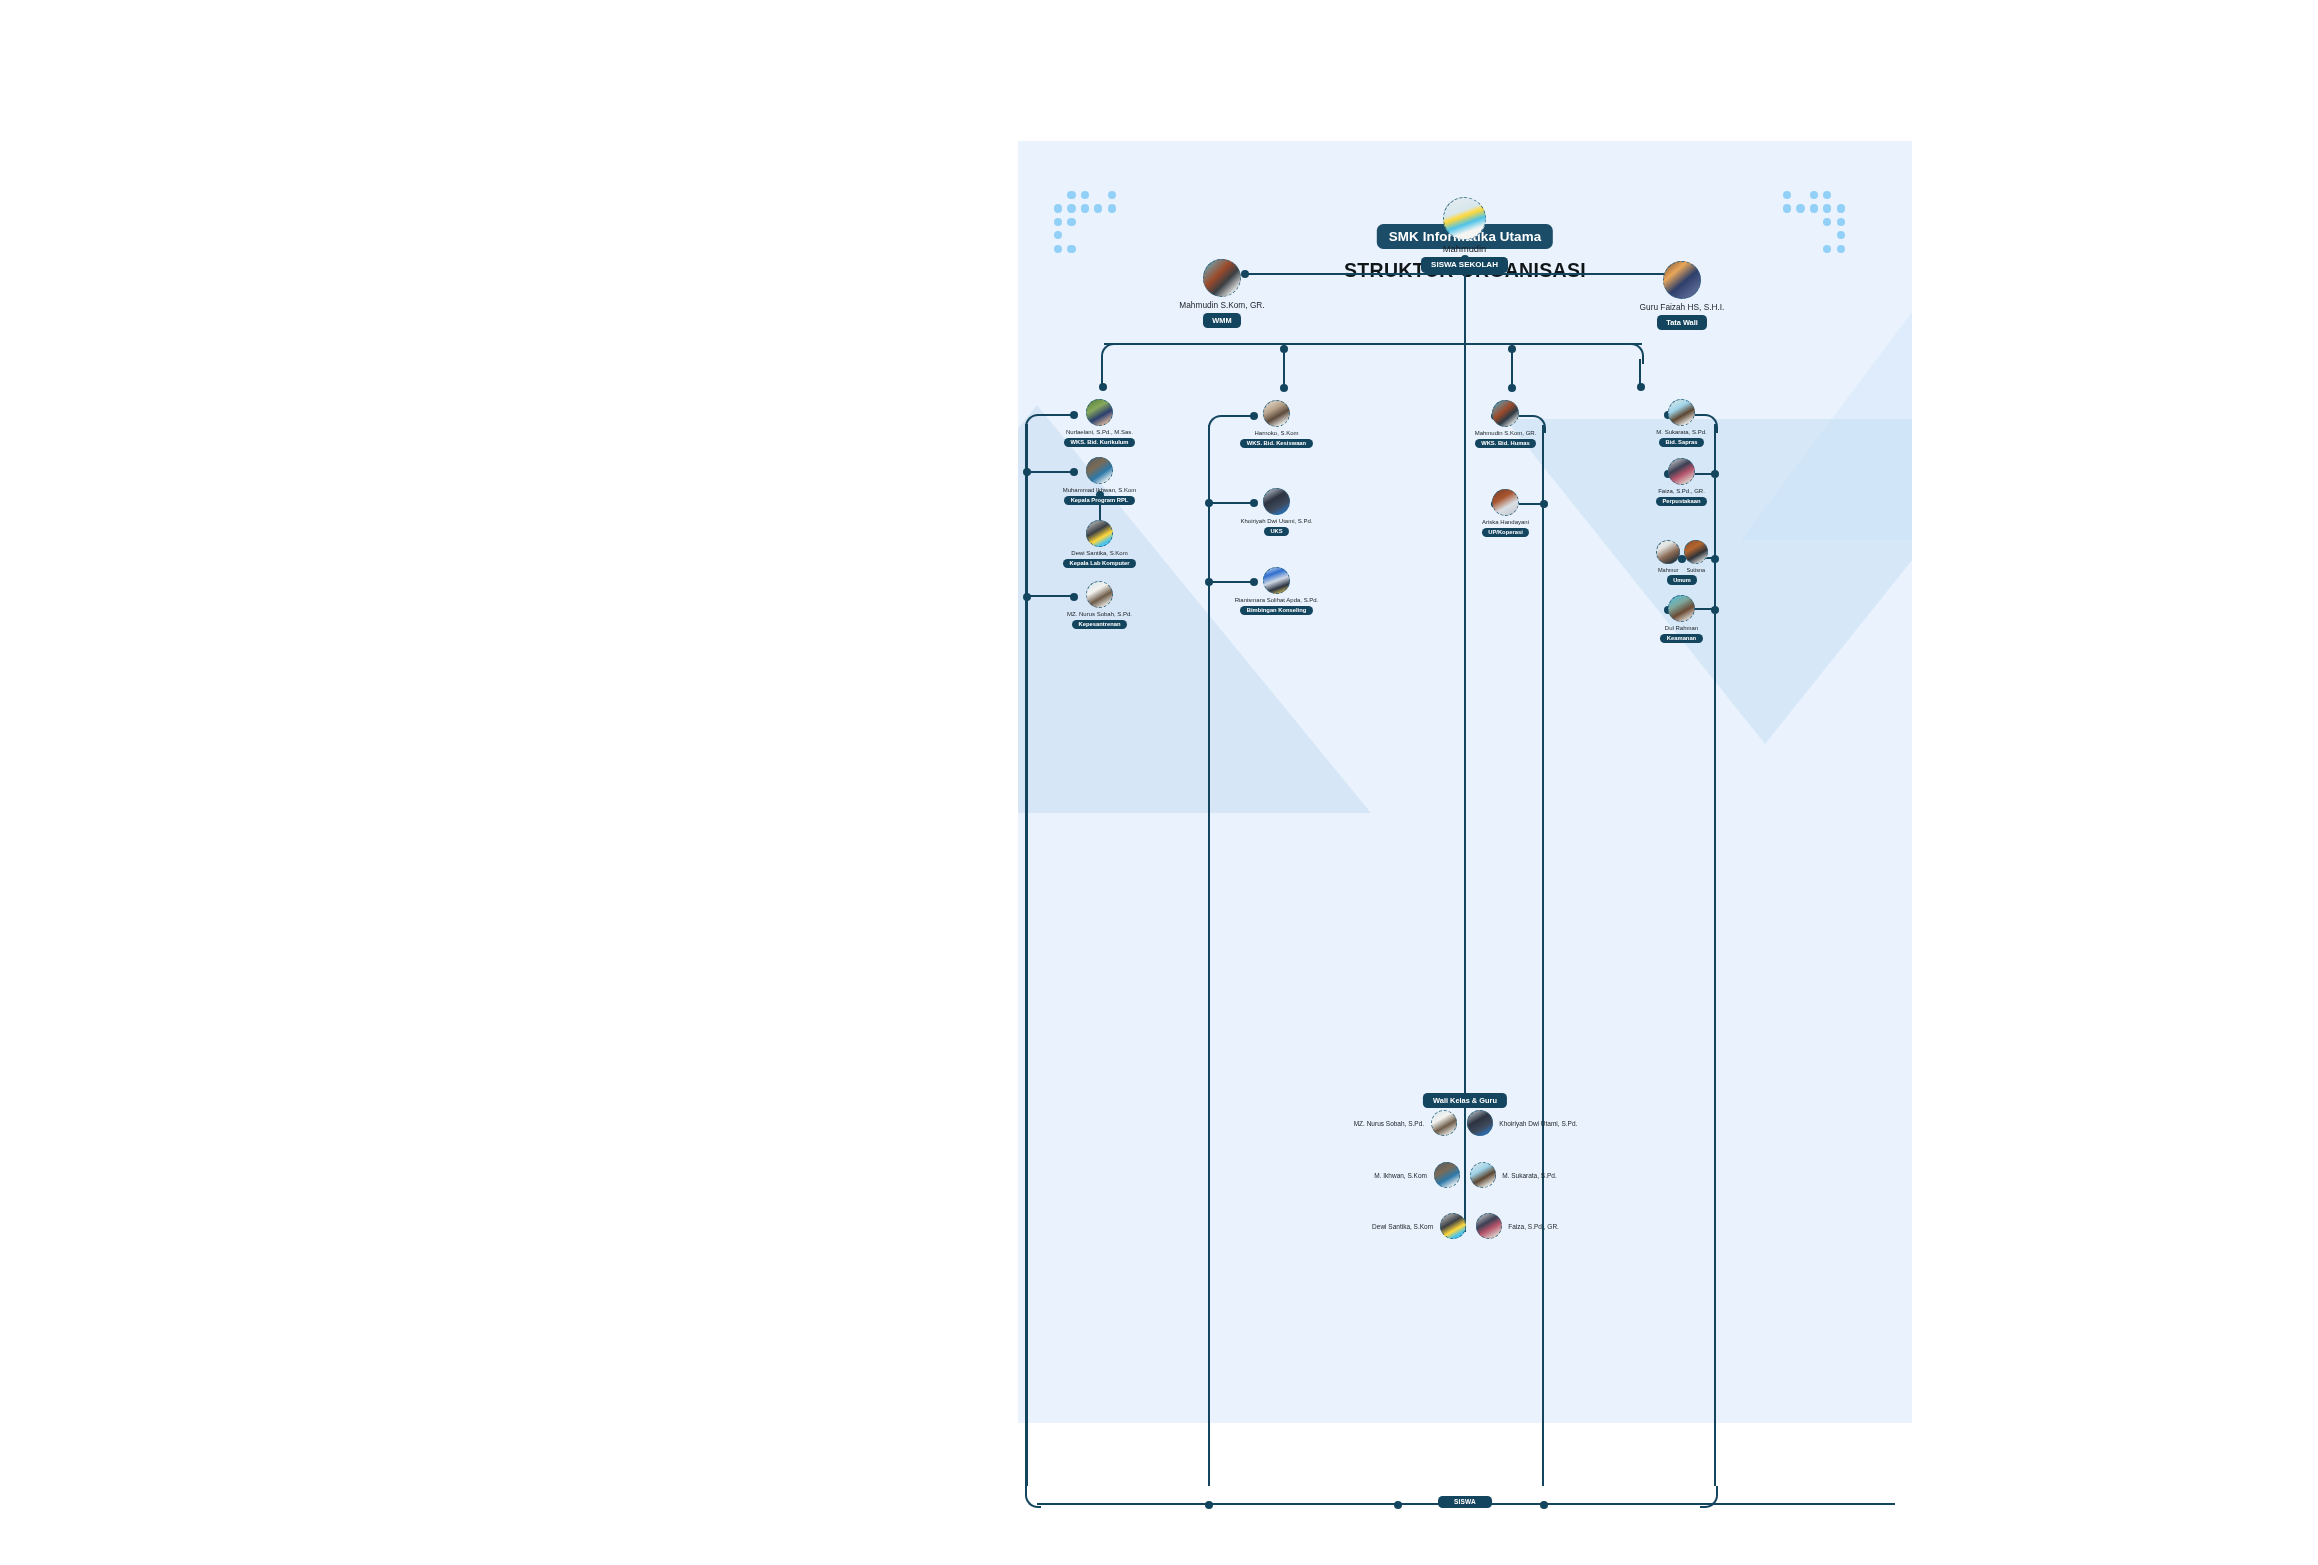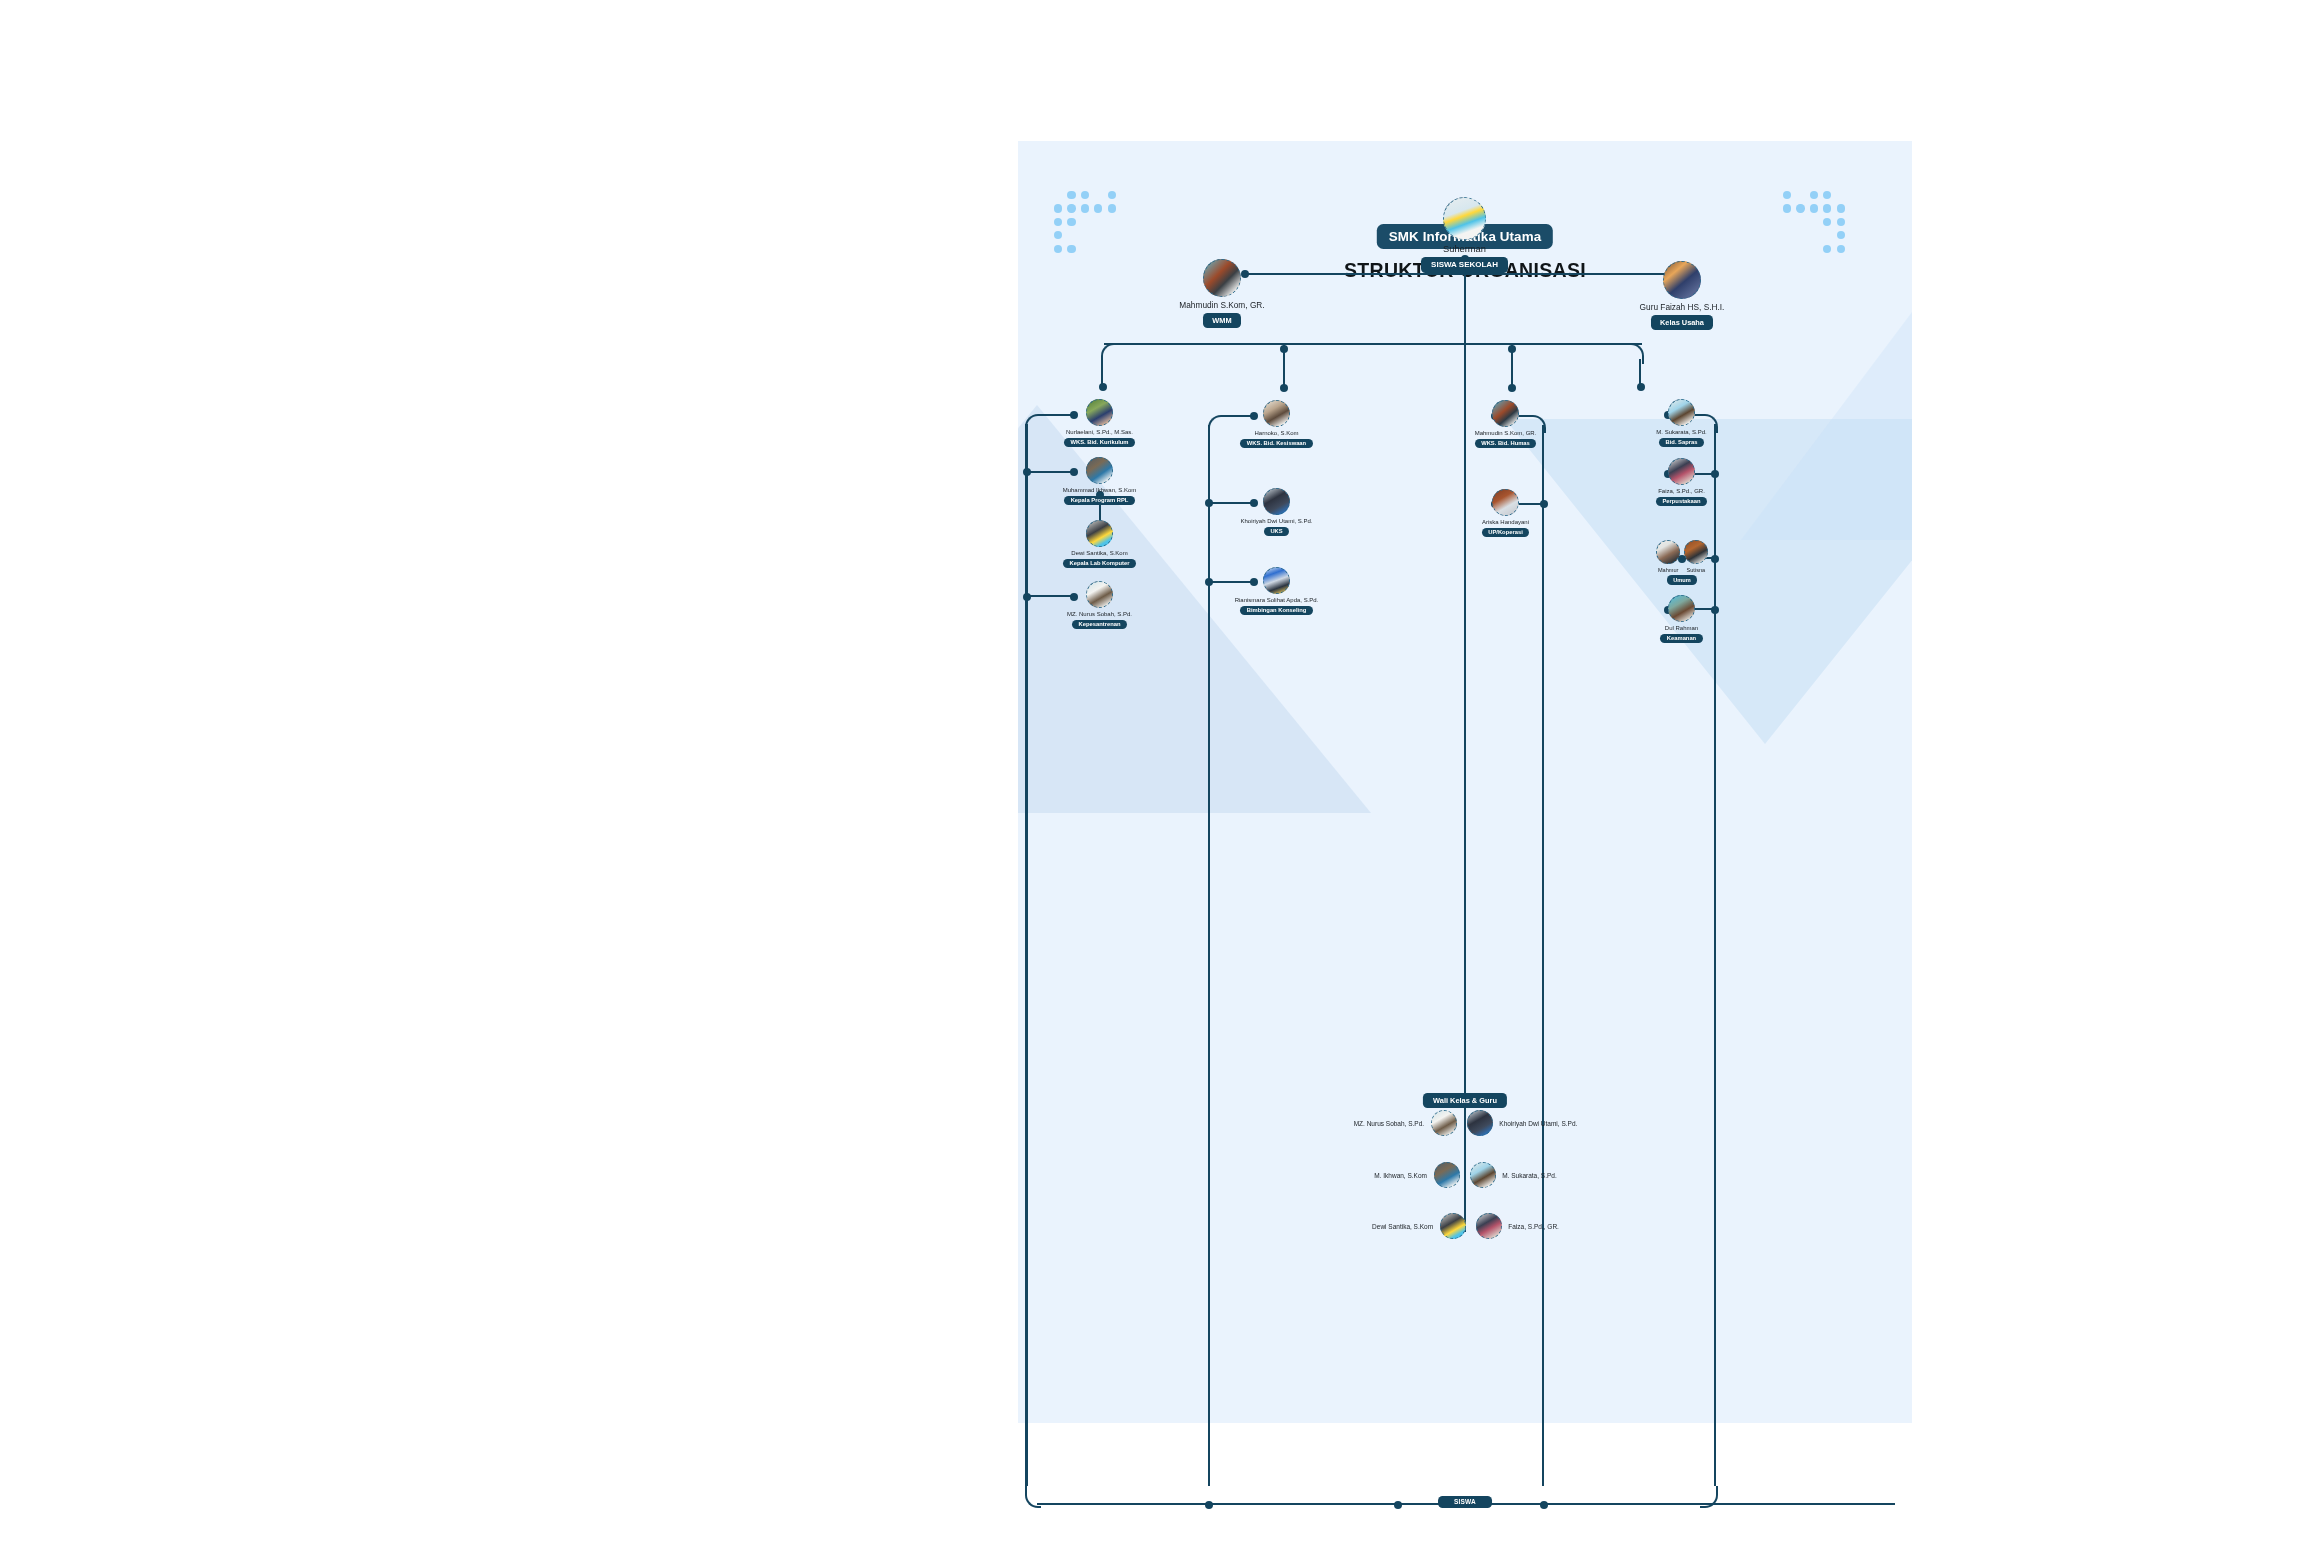--- a/index.html
+++ b/index.html
@@ -252,21 +252,21 @@
     </div>
 
     <div class="person size-xl" style="left:425px;top:56px;width:43px;">
       <div class="avatar-wrap">
         <div class="avatar">
           <div class="photo" style="background-image:linear-gradient(160deg,#e9eef0 0%,#d7e7ee 35%,#ffd83b 45%,#4fc3e8 60%,#f4f4f2 75%);"></div>
           <div class="ring"></div>
           <div class="arc"></div>
         </div>
       </div>
-      <div class="pname">Suherman</div>
+      <div class="pname">Mahmudin</div>
       <div class="prole">SISWA SEKOLAH</div>
     </div>
 
     <div class="person size-lg" style="left:185px;top:118px;width:38px;">
       <div class="avatar-wrap">
         <div class="avatar">
           <div class="photo" style="background-image:linear-gradient(135deg,#5fc0d8 0%,#9c4a2a 40%,#3a3f44 60%,#f0f0ef 85%);"></div>
           <div class="ring"></div>
           <div class="arc"></div>
         </div>
@@ -277,21 +277,21 @@
 
     <div class="person size-lg" style="left:645px;top:120px;width:38px;">
       <div class="avatar-wrap">
         <div class="avatar">
           <div class="photo" style="background-image:linear-gradient(140deg,#6e4a33 0%,#e8a659 30%,#2f3f6b 55%,#55648f 80%);"></div>
           <div class="ring"></div>
           <div class="arc"></div>
         </div>
       </div>
       <div class="pname">Guru Faizah HS, S.H.I.</div>
-      <div class="prole">Kelas Usaha</div>
+      <div class="prole">Tata Wali</div>
     </div>
 
     <div class="person size-md" style="left:68px;top:258px;width:27px;">
       <div class="avatar-wrap">
         <div class="avatar">
           <div class="photo" style="background-image:linear-gradient(150deg,#4d7a33 0%,#87a85c 35%,#2b3f6e 60%,#d7b49a 85%);"></div>
           <div class="ring"></div>
           <div class="arc"></div>
         </div>
       </div>

